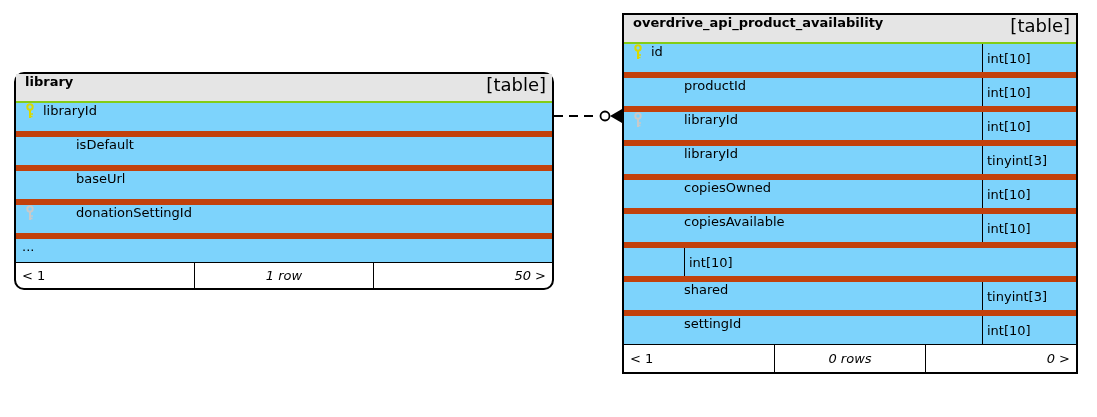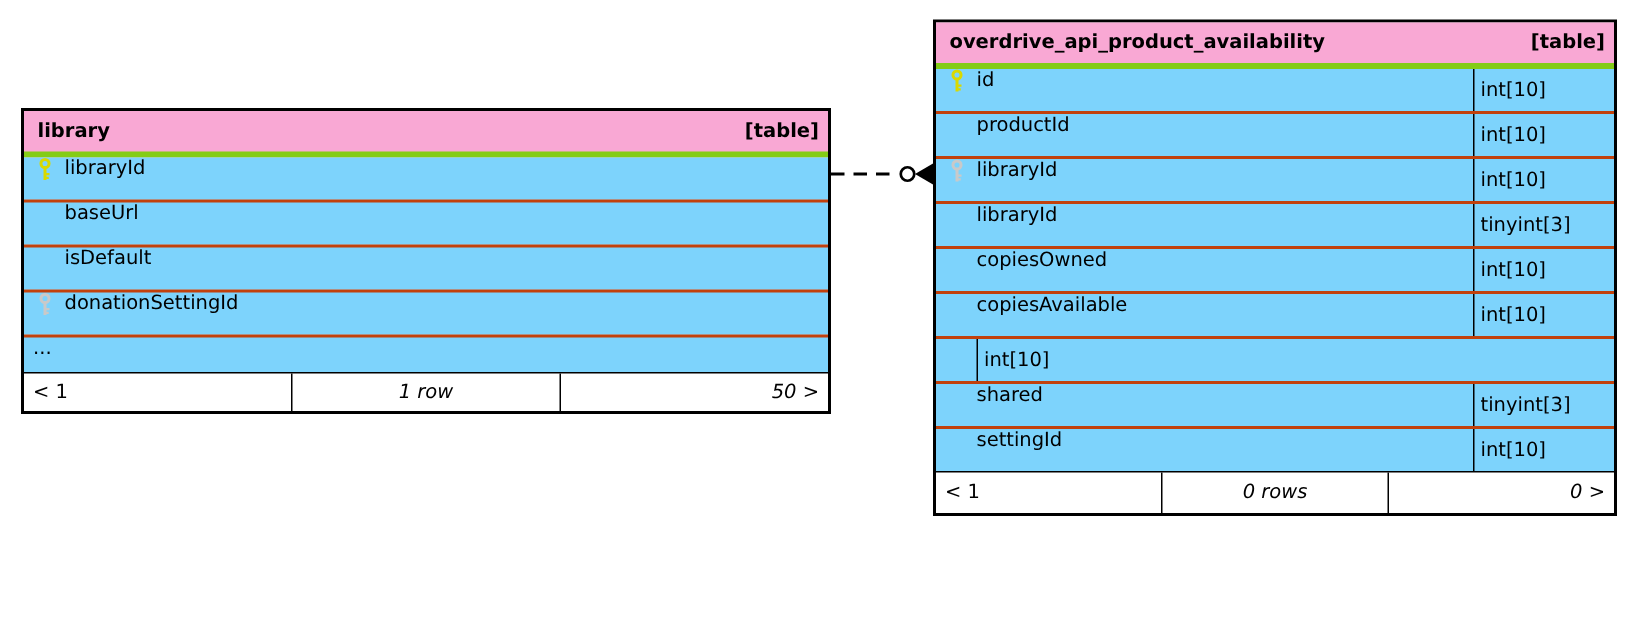--- a/index.html
+++ b/index.html
@@ -18,36 +18,36 @@
   }
   .table-node {
     position: absolute;
     background: #ffffff;
     border: 2px solid #000000;
     box-sizing: border-box;
     font-size: 13px;
   }
   .thead {
     display: flex;
-    align-items: center;
+    align-items: flex-start;
     justify-content: space-between;
     height: 27px;
-    background: #f9a8d4;
-    border-bottom: 4px solid #84cc16;
+    background: #e5e5e5;
+    border-bottom: 2px solid #84cc16;
     padding: 0 6px 0 9px;
   }
   .tname { font-weight: bold; font-size: 13px; }
-  .tbadge { font-weight: bold; font-size: 13px; }
+  .tbadge { font-weight: normal; font-size: 18px; }
   .trow {
     display: flex;
     align-items: flex-start;
     height: 28px;
     background: #7dd3fc;
   }
-  .trow + .trow { border-top: 2px solid #c2410c; }
+  .trow + .trow { border-top: 6px solid #c2410c; gap: 33px; }
   .keycell {
     width: 27px;
     display: flex;
     align-items: center;
     justify-content: center;
     flex: 0 0 27px;
   }
   .colname { flex: 1 1 auto; white-space: nowrap; overflow: hidden; }
   .coltype {
     flex: 0 0 89px;
@@ -86,44 +86,44 @@
     left: 14px;
     top: 388px;
     font-size: 13px;
   }
 </style>
 </head>
 <body>
 
 <div class="canvas">
 
-  <div class="table-node" style="left:14px; top:72px; width:540px;">
+  <div class="table-node" style="left:14px; top:72px; width:540px;border-radius:10px;">
     <div class="thead">
       <span class="tname">library</span>
       <span class="tbadge">[table]</span>
     </div>
 
     <div class="trow">
       <span class="keycell">
         <svg class="keysvg key-primary" width="10" height="16" viewBox="0 0 10 16" fill="none" stroke-width="2">
           <circle cx="5" cy="4" r="2.7"></circle>
           <line x1="5" y1="7" x2="5" y2="15"></line>
           <line x1="5" y1="11" x2="8" y2="11" stroke-width="1.5"></line>
           <line x1="5" y1="13.5" x2="7.5" y2="13.5" stroke-width="1.5"></line>
         </svg>
       </span>
       <span class="colname">libraryId</span>
     </div>
     <div class="trow">
       <span class="keycell"></span>
+      <span class="colname">isDefault</span>
+    </div>
+    <div class="trow">
+      <span class="keycell"></span>
       <span class="colname">baseUrl</span>
-    </div>
-    <div class="trow">
-      <span class="keycell"></span>
-      <span class="colname">isDefault</span>
     </div>
     <div class="trow">
       <span class="keycell">
         <svg class="keysvg key-foreign" width="10" height="16" viewBox="0 0 10 16" fill="none" stroke-width="2">
           <circle cx="5" cy="4" r="2.7"></circle>
           <line x1="5" y1="7" x2="5" y2="15"></line>
           <line x1="5" y1="11" x2="8" y2="11" stroke-width="1.5"></line>
           <line x1="5" y1="13.5" x2="7.5" y2="13.5" stroke-width="1.5"></line>
         </svg>
       </span>

